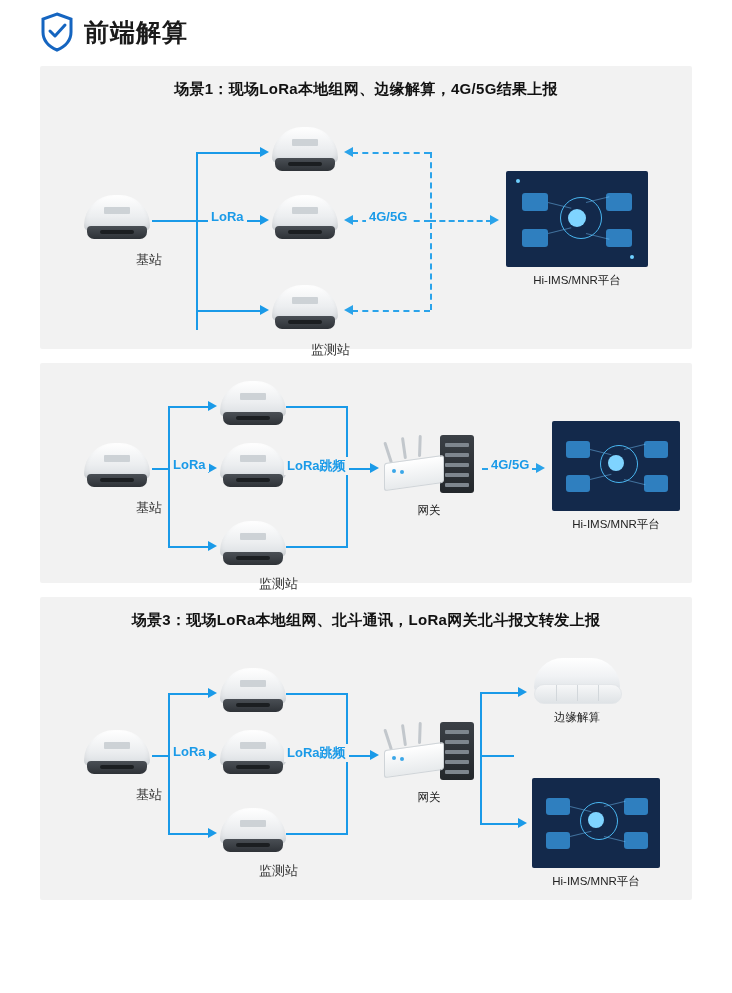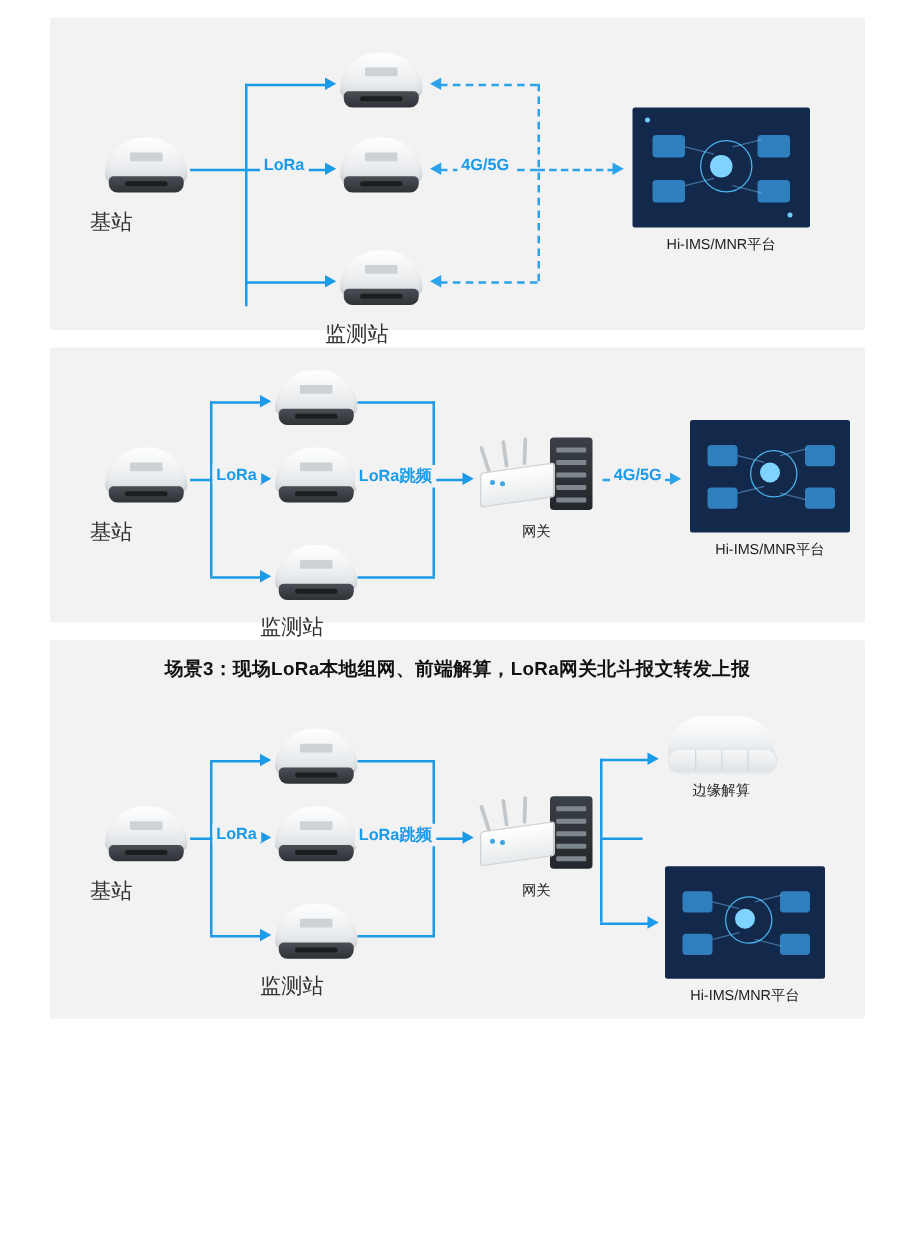--- a/index.html
+++ b/index.html
@@ -50,21 +50,21 @@
   }
   .dome .slot{
     position:absolute;left:16px;top:35px;width:34px;height:4px;
     background:#1b1e21;border-radius:2px;
   }
   .dome .logo{
     position:absolute;left:20px;top:12px;width:26px;height:7px;
     background:#c9ced3;border-radius:1px;opacity:.9;
   }
   .dev-label{
-    position:absolute;text-align:left;font-size:17px;color:#333;width:90px;
+    position:absolute;text-align:right;font-size:13px;color:#333;width:90px;
   }
 
   
   .gw{position:absolute;width:90px;height:62px;}
   .gw .rack{
     position:absolute;right:0;top:0;width:34px;height:58px;
     background:linear-gradient(180deg,#3b4046 0%,#23272b 100%);border-radius:3px;
   }
   .gw .rack i{
     position:absolute;left:5px;width:24px;height:4px;background:#7e868e;border-radius:1px;display:block;
@@ -121,23 +121,33 @@
   .lbl{
     position:absolute;color:#1a9ae8;font-size:13px;font-weight:bold;white-space:nowrap;
     background:#f2f2f2;padding:0 3px;
   }
 </style>
 </head>
 <body>
 
 <div class="page">
 
+  <div class="header">
+    <span class="shield">
+      <svg width="34" height="40" viewBox="0 0 34 40">
+        <path d="M17 2 L31 7 V20 C31 29 24 35 17 38 C10 35 3 29 3 20 V7 Z" fill="none" stroke="#1565c0" stroke-width="3"></path>
+        <path d="M10 19 l5 5 l10 -11" fill="none" stroke="#1565c0" stroke-width="3" stroke-linecap="round" stroke-linejoin="round"></path>
+      </svg>
+    </span>
+    <div class="title">前端解算</div>
+  </div>
 
 
   <div class="panel" id="scene1">
+    <div class="panel-title">场景1：现场LoRa本地组网、边缘解算，4G/5G结果上报</div>
     <div class="stage">
 
       <div class="dome" style="left:44px;top:96px;">
         <div class="top"></div>
           <div class="logo"></div>
           <div class="base"></div>
           <div class="slot"></div>
       </div>
       <div class="dev-label" style="left:32px;top:152px;">基站</div>
 
@@ -281,21 +291,21 @@
         <div class="line" style="left:72px;top:28px;width:22px;transform:rotate(-14deg);"></div>
         <div class="line" style="left:38px;top:58px;width:22px;transform:rotate(-14deg);"></div>
         <div class="line" style="left:72px;top:58px;width:22px;transform:rotate(14deg);"></div>
       </div>
       <div class="cap-label" style="left:512px;top:154px;width:128px;">Hi-IMS/MNR平台</div>
 
     </div>
   </div>
 
   <div class="panel" id="scene3">
-    <div class="panel-title">场景3：现场LoRa本地组网、前端解算，LoRa网关北斗报文转发上报</div>
+    <div class="panel-title">场景3：现场LoRa本地组网、北斗通讯，LoRa网关北斗报文转发上报</div>
     <div class="stage">
 
       <div class="dome" style="left:44px;top:100px;">
         <div class="top"></div>
           <div class="logo"></div>
           <div class="base"></div>
           <div class="slot"></div>
       </div>
       <div class="dev-label" style="left:32px;top:156px;">基站</div>
 

